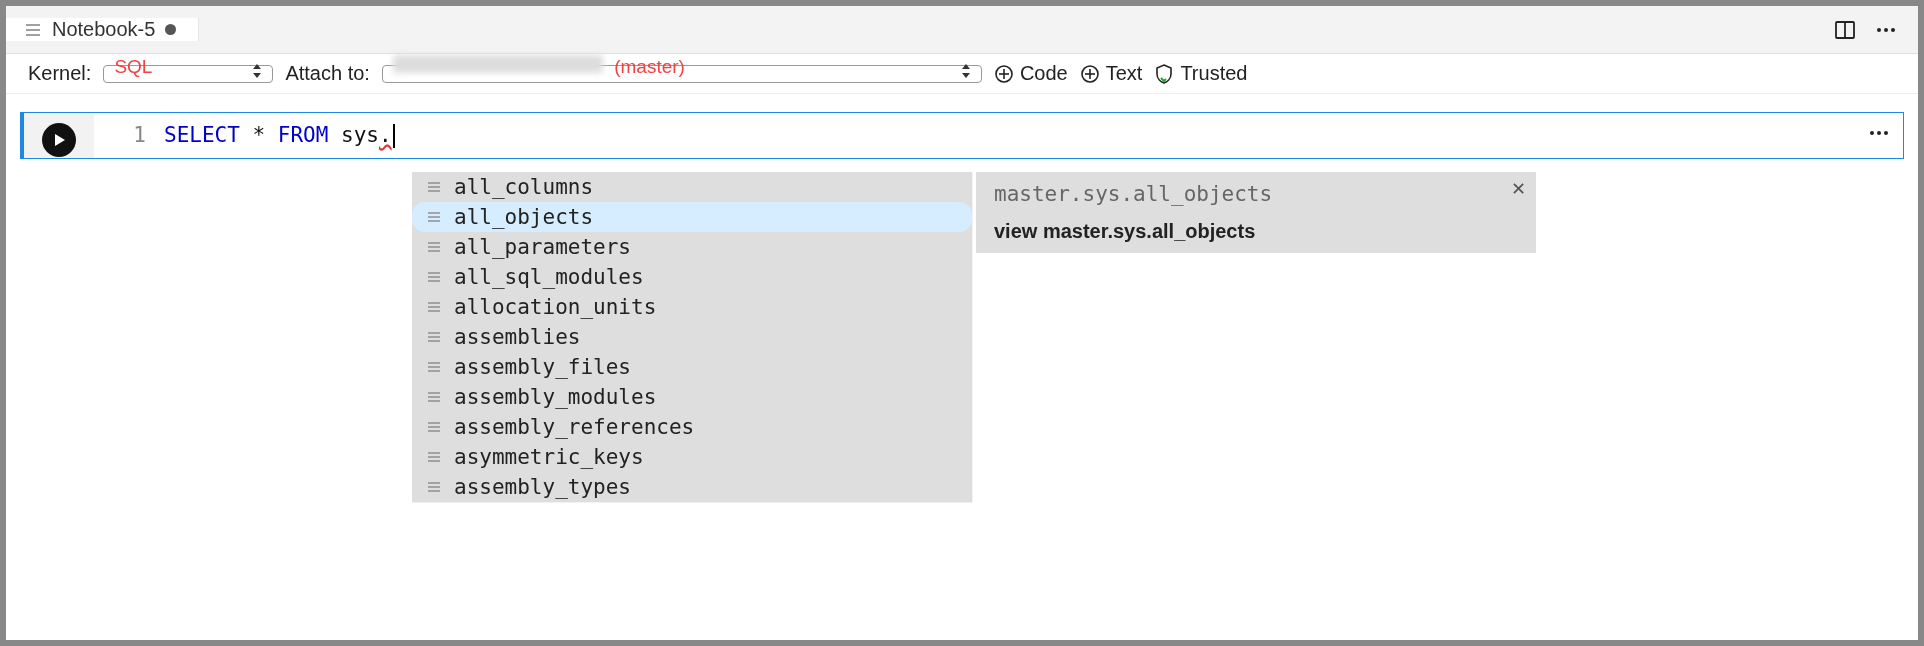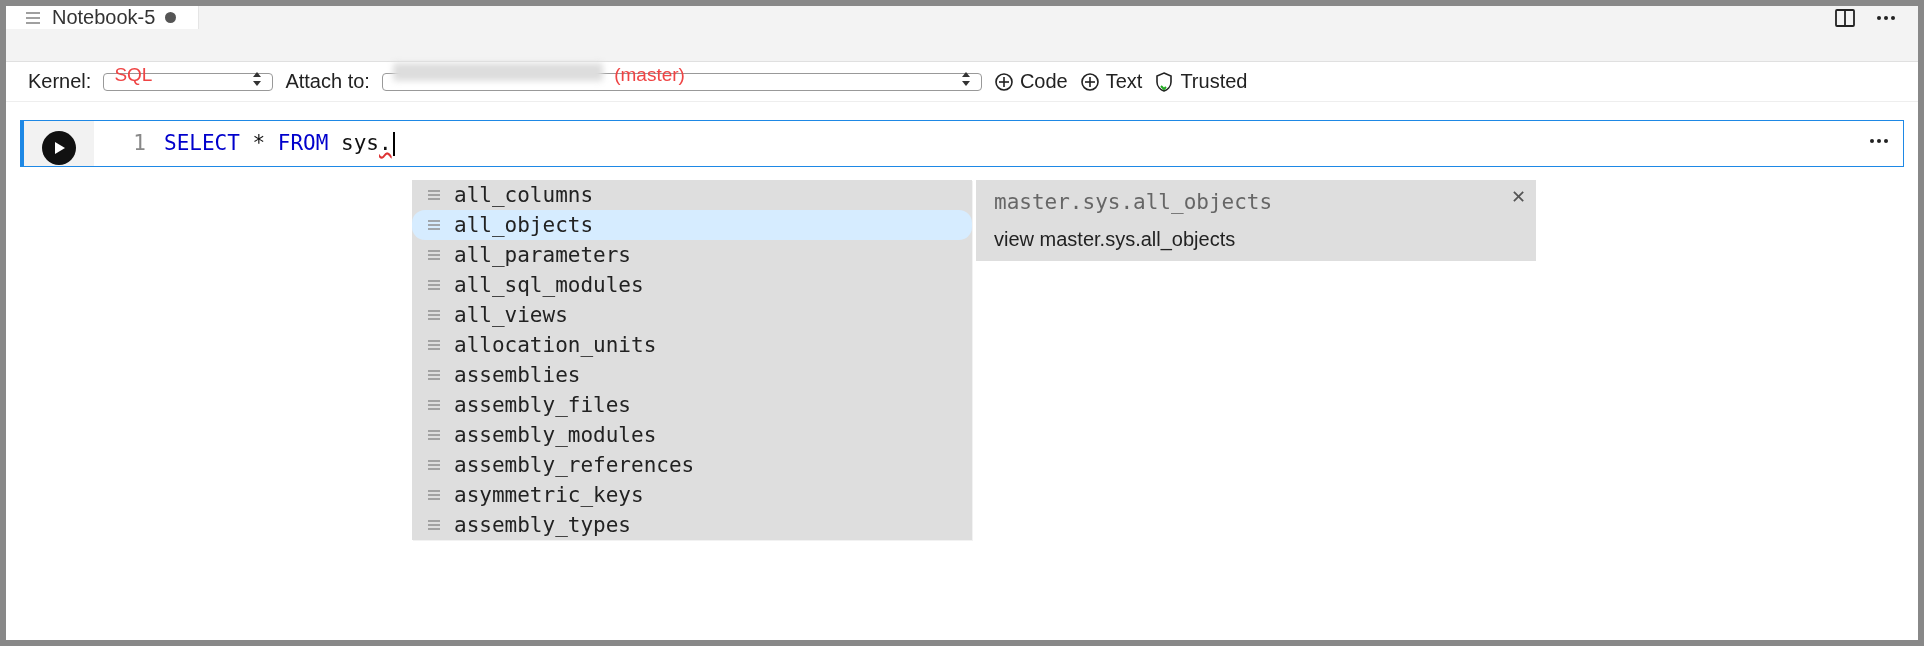--- a/index.html
+++ b/index.html
@@ -14,24 +14,24 @@
   .window {
     background: #fff;
     width: 100%;
     height: 100%;
     display: flex;
     flex-direction: column;
   }
   
   .tab-bar {
     display: flex;
-    align-items: flex-start;
+    align-items: center;
     background: #f3f3f3;
     border-bottom: 1px solid #e0e0e0;
-    height: 56px;
+    height: 48px;
   }
   .tab {
     display: flex;
     align-items: center;
     gap: 10px;
     padding: 0 22px 0 18px;
     background: #fff;
     border-right: 1px solid #e5e5e5;
     font-size: 20px;
     color: #333;
@@ -126,21 +126,21 @@
   .ac-icon { color:#888; display:flex; }
   .ac-doc {
     background:#dedede; width:560px; padding:10px 18px;
     color:#333; font-size:21px; position:relative;
     margin-left:4px;
     align-self:flex-start;
     font-family: "SF Mono", Menlo, Consolas, monospace;
   }
   .ac-doc .close { position:absolute; top:6px; right:10px; cursor:pointer; color:#555; font-size:18px; font-family: -apple-system, sans-serif;}
   .ac-doc .title { color:#666; margin-bottom:14px; }
-  .ac-doc .desc { color:#222; font-family: -apple-system, BlinkMacSystemFont, "Segoe UI", Helvetica, Arial, sans-serif; font-size:20px;}
+  .ac-doc .desc { color:#222; font-family: -apple-system, BlinkMacSystemFont, "Segoe UI", Helvetica, Arial, sans-serif; font-size:20px;font-weight:bold;}
 </style>
 </head>
 <body>
 
 <div class="window">
 
   <div class="tab-bar">
     <div class="tab">
       <span class="tab-icon">
         <svg width="18" height="18" viewBox="0 0 18 18" fill="none" stroke="#888" stroke-width="1.6">
@@ -284,30 +284,20 @@
             <span>all_sql_modules</span>
           </div>
           <div class="ac-item">
             <span class="ac-icon">
               <svg width="16" height="16" viewBox="0 0 16 16" fill="none" stroke="#888" stroke-width="1.4">
                 <line x1="2" y1="4" x2="14" y2="4"></line>
                 <line x1="2" y1="8" x2="14" y2="8"></line>
                 <line x1="2" y1="12" x2="14" y2="12"></line>
               </svg>
             </span>
-            <span>all_views</span>
-          </div>
-          <div class="ac-item">
-            <span class="ac-icon">
-              <svg width="16" height="16" viewBox="0 0 16 16" fill="none" stroke="#888" stroke-width="1.4">
-                <line x1="2" y1="4" x2="14" y2="4"></line>
-                <line x1="2" y1="8" x2="14" y2="8"></line>
-                <line x1="2" y1="12" x2="14" y2="12"></line>
-              </svg>
-            </span>
             <span>allocation_units</span>
           </div>
           <div class="ac-item">
             <span class="ac-icon">
               <svg width="16" height="16" viewBox="0 0 16 16" fill="none" stroke="#888" stroke-width="1.4">
                 <line x1="2" y1="4" x2="14" y2="4"></line>
                 <line x1="2" y1="8" x2="14" y2="8"></line>
                 <line x1="2" y1="12" x2="14" y2="12"></line>
               </svg>
             </span>

